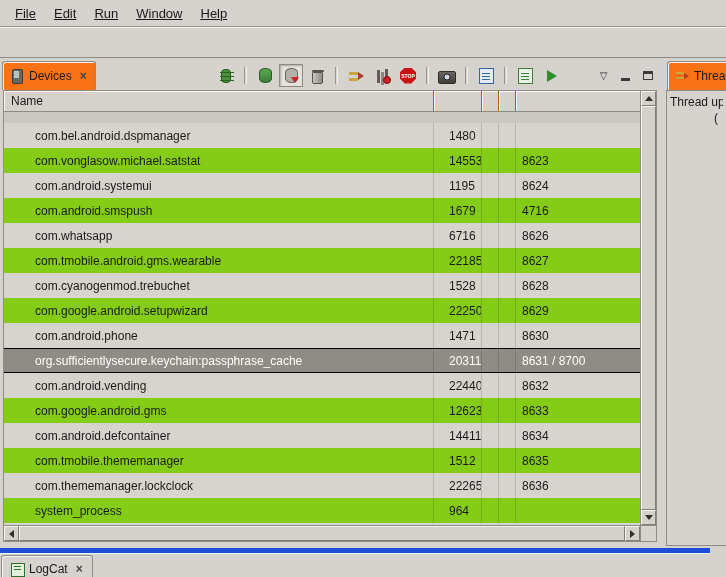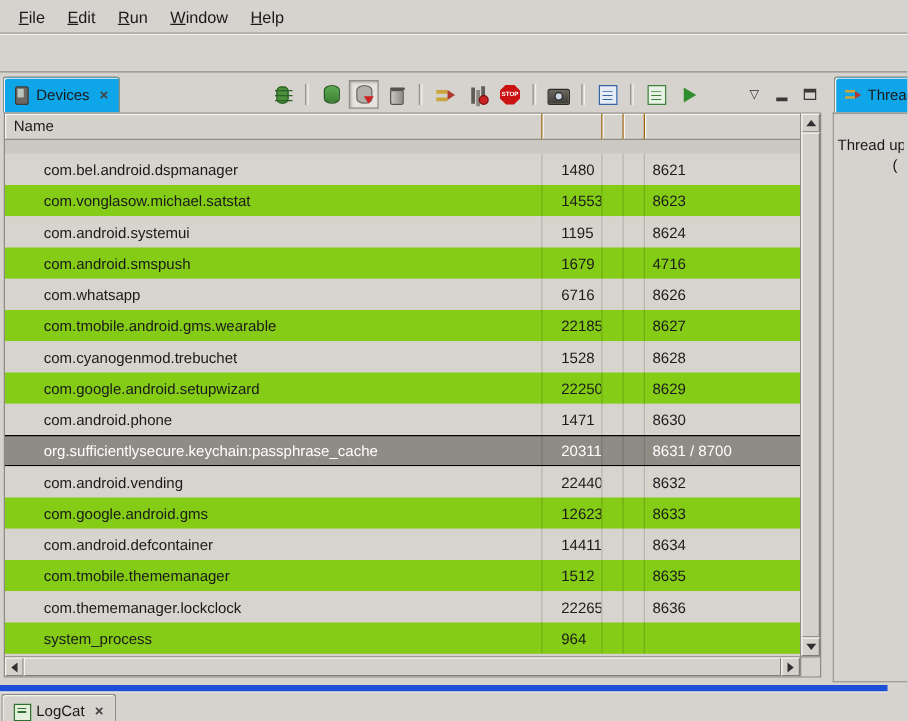--- a/index.html
+++ b/index.html
@@ -11,42 +11,42 @@
     background: #d6d3ce;
     position: relative;
   }
 
   
   #menubar {
     position:absolute; top:0; left:0; right:0; height:27px;
     background:#d6d3ce; border-bottom:1px solid #9a978f;
     display:flex; align-items:center; padding-left:6px; font-size:13px;
   }
-  .menu-item { padding:4px 9px; }
+  .menu-item { padding:4px 9px;text-decoration:underline; }
   .mn { text-decoration: underline; }
 
   
   #toolbar {
     position:absolute; top:27px; left:0; right:0; height:31px;
     background:#d6d3ce; border-bottom:1px solid #8f8c85;
     box-shadow: inset 0 1px 0 #f2f1ee;
   }
 
   
   #main { position:absolute; top:58px; left:0; right:0; bottom:29px; }
 
   #devices-panel { position:absolute; left:1px; top:2px; width:659px; height:484px; }
   #splitter { position:absolute; left:660px; top:0; width:6px; bottom:0; }
   #threads-panel { position:absolute; left:666px; top:2px; right:0; bottom:2px; overflow:hidden; }
 
   .tabstrip { position:absolute; top:0; left:0; right:0; height:30px; }
   .tab {
     position:absolute; left:1px; top:1px; height:29px;
     display:flex; align-items:center; gap:5px; padding:0 8px;
-    background:#0ea5e9; border:1px solid #8f8c85; border-bottom:none;
+    background:#f97316; border:1px solid #8f8c85; border-bottom:none;
     border-radius:3px 3px 0 0; box-shadow: inset 1px 1px 0 #f2f1ee;
     white-space:nowrap; overflow:hidden;
   }
   .tabclose { font-size:12px; font-weight:bold; color:#444; margin-left:3px; }
 
   
   .tabicon { position:relative; display:inline-block; width:13px; height:14px; flex:0 0 auto; }
   .ic-device-tab::before { content:""; position:absolute; left:1px; top:0; width:9px; height:13px;
     background:#6b6862; border:1px solid #3c3a36; border-radius:2px; }
   .ic-device-tab::after { content:""; position:absolute; left:3px; top:2px; width:5px; height:7px; background:#b9c4bd; }
@@ -157,21 +157,21 @@
   #hscroll .sb-thumb { left:15px; right:15px; top:0; height:15px; }
   #sb-corner { position:absolute; right:0; bottom:0; width:16px; height:16px; background:#d6d3ce;
     border-left:1px solid #8f8c85; border-top:1px solid #8f8c85; }
   .tri-up { width:0;height:0;border-left:4px solid transparent;border-right:4px solid transparent;border-bottom:5px solid #2f2f2f; }
   .tri-down { width:0;height:0;border-left:4px solid transparent;border-right:4px solid transparent;border-top:5px solid #2f2f2f; }
   .tri-left { width:0;height:0;border-top:4px solid transparent;border-bottom:4px solid transparent;border-right:5px solid #2f2f2f; }
   .tri-right { width:0;height:0;border-top:4px solid transparent;border-bottom:4px solid transparent;border-left:5px solid #2f2f2f; }
 
   
   #threads-body { position:absolute; top:30px; left:0; right:0; bottom:0;
-    border:1px solid #8f8c85; border-right:none; background:#d6d3ce; padding:18px 3px; }
+    border:1px solid #8f8c85; border-right:none; background:#d6d3ce; padding:4px 3px; }
   #threads-body .l1 { white-space:nowrap; overflow:hidden; }
   #threads-body .l2 { margin-left:44px; margin-top:2px; }
 
   
   #bottombar { position:absolute; left:0; right:16px; bottom:0; height:29px; background:#d6d3ce;
     border-top:5px solid #1d4ed8; box-shadow: inset 0 1px 0 #f2f1ee; }
   #logcat-tab { position:absolute; left:1px; top:2px; height:27px;
     display:flex; align-items:center; gap:5px; padding:0 9px;
     background:#d6d3ce; border:1px solid #8f8c85; border-bottom:none; border-radius:3px 3px 0 0;
     box-shadow: inset 1px 1px 0 #f2f1ee; }
@@ -244,21 +244,20 @@
           <div class="hcell h-port"></div>
         </div>
 
         <div id="tbody">
           <div class="row-gap"></div>
         <div class="trow light">
               <div class="cell c-name">com.bel.android.dspmanager</div>
               <div class="cell c-pid">1480</div>
               <div class="cell c-a"></div>
               <div class="cell c-b"></div>
-              <div class="cell c-port">8621</div>
             </div>
             <div class="trow dark">
               <div class="cell c-name">com.vonglasow.michael.satstat</div>
               <div class="cell c-pid">14553</div>
               <div class="cell c-a"></div>
               <div class="cell c-b"></div>
               <div class="cell c-port">8623</div>
             </div>
             <div class="trow light">
               <div class="cell c-name">com.android.systemui</div>

